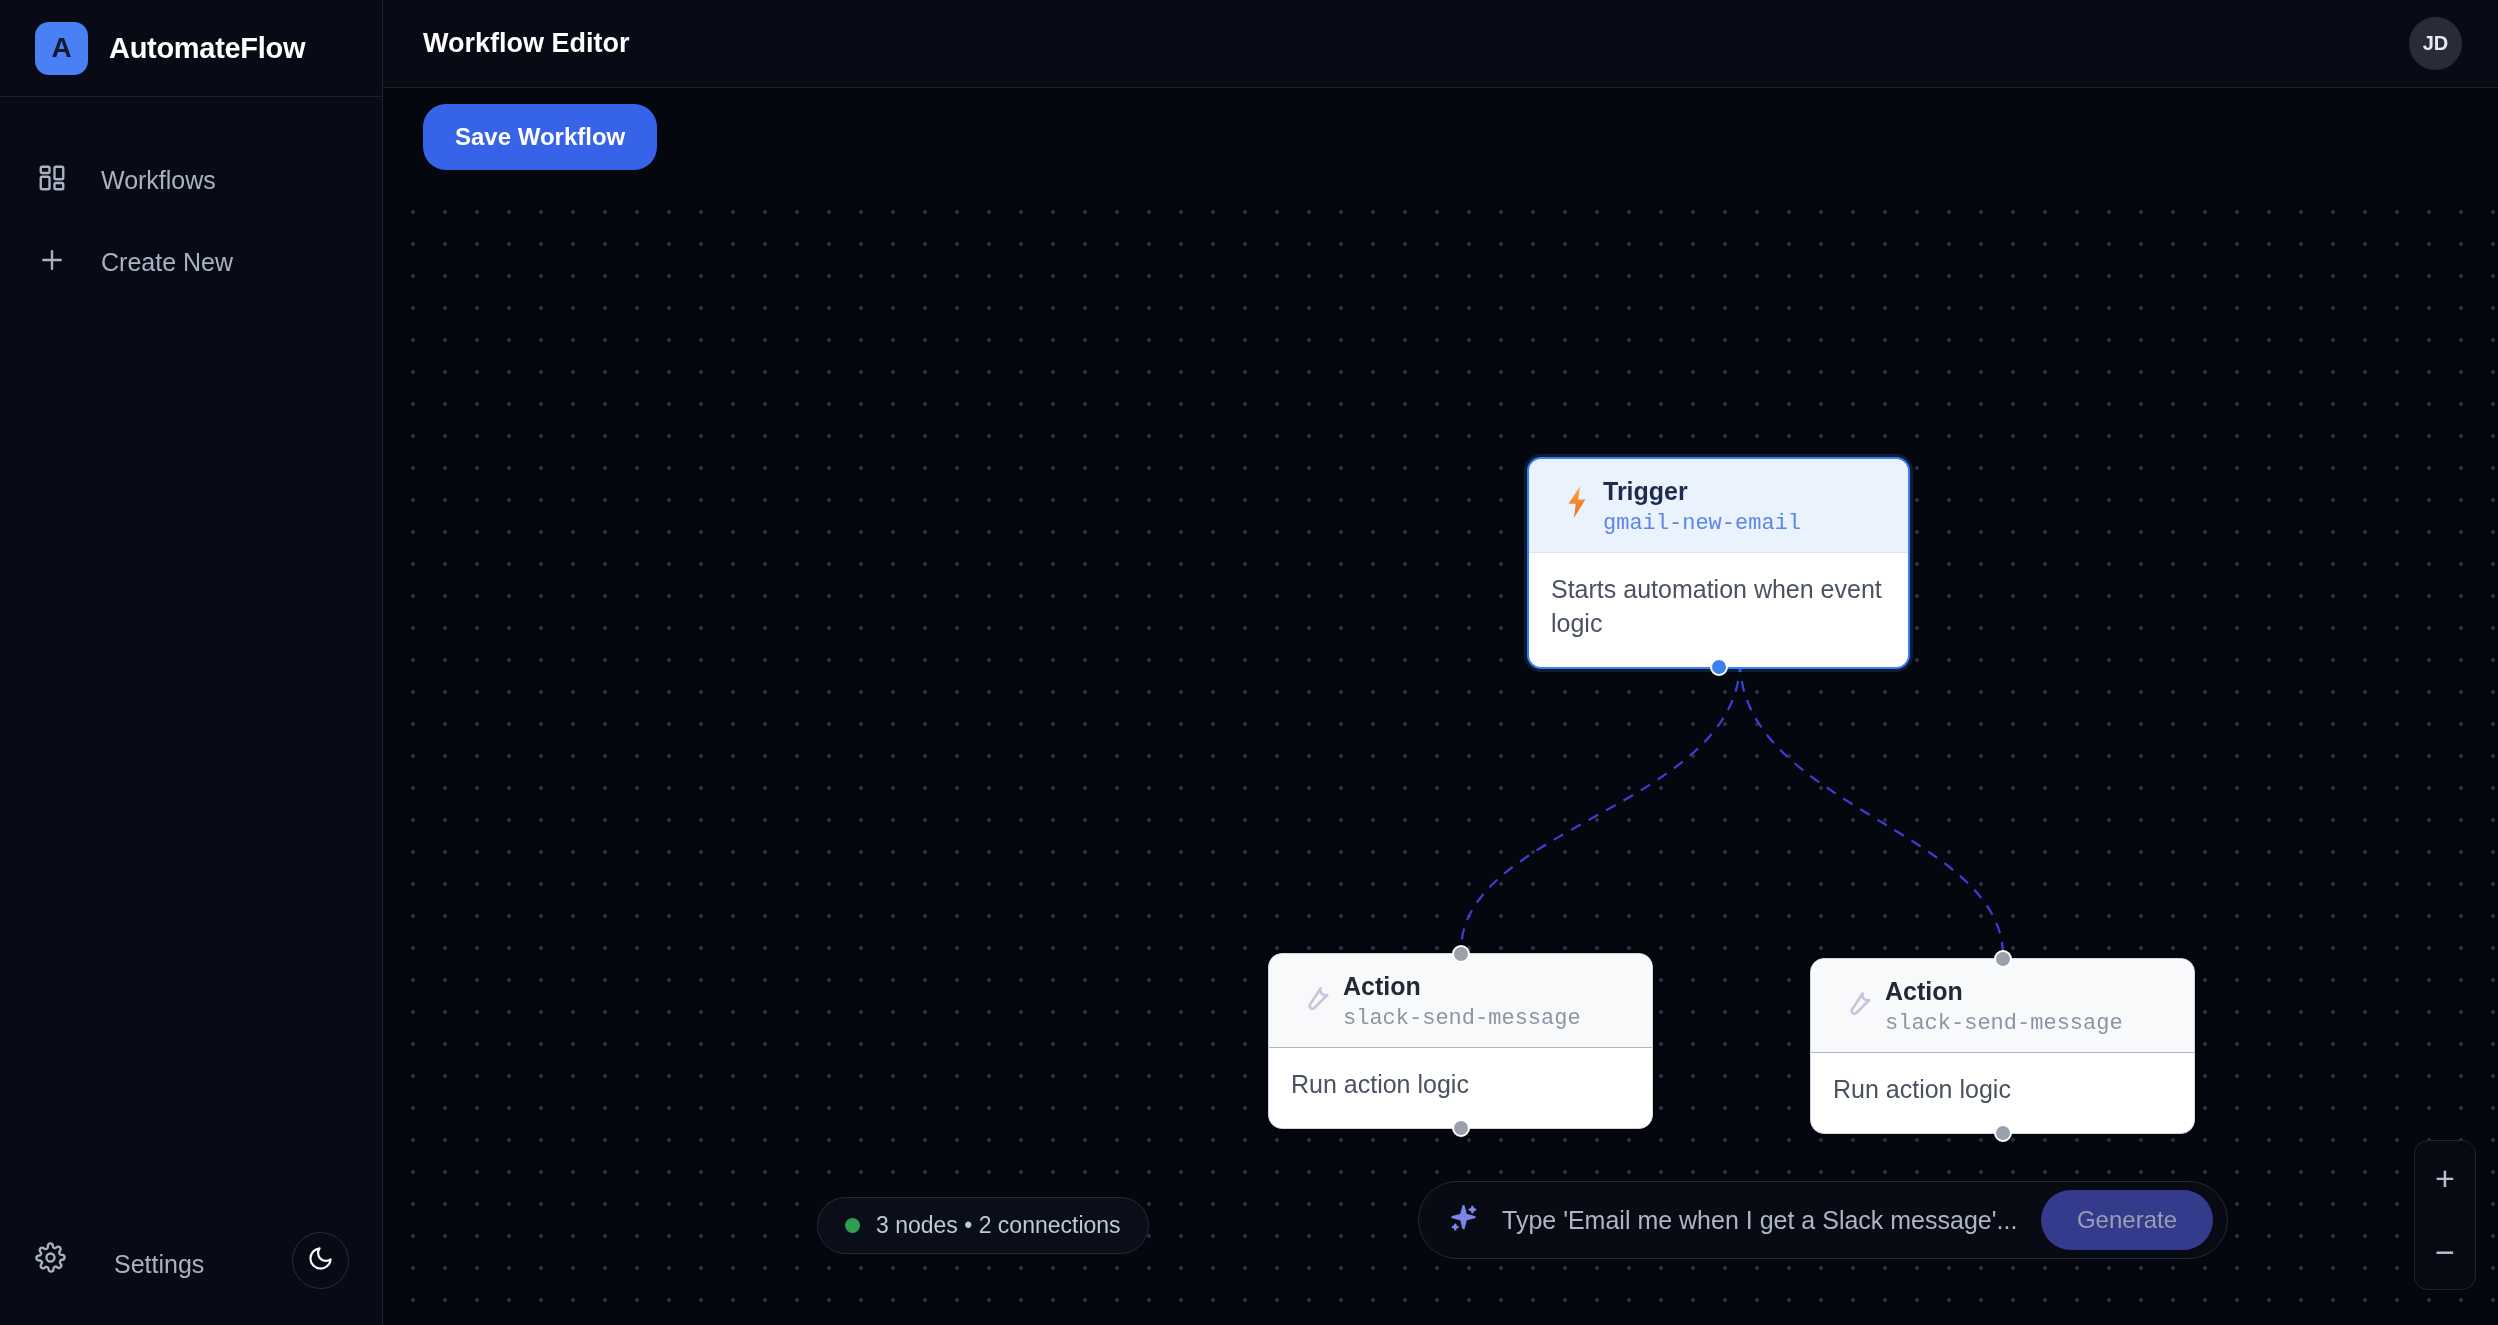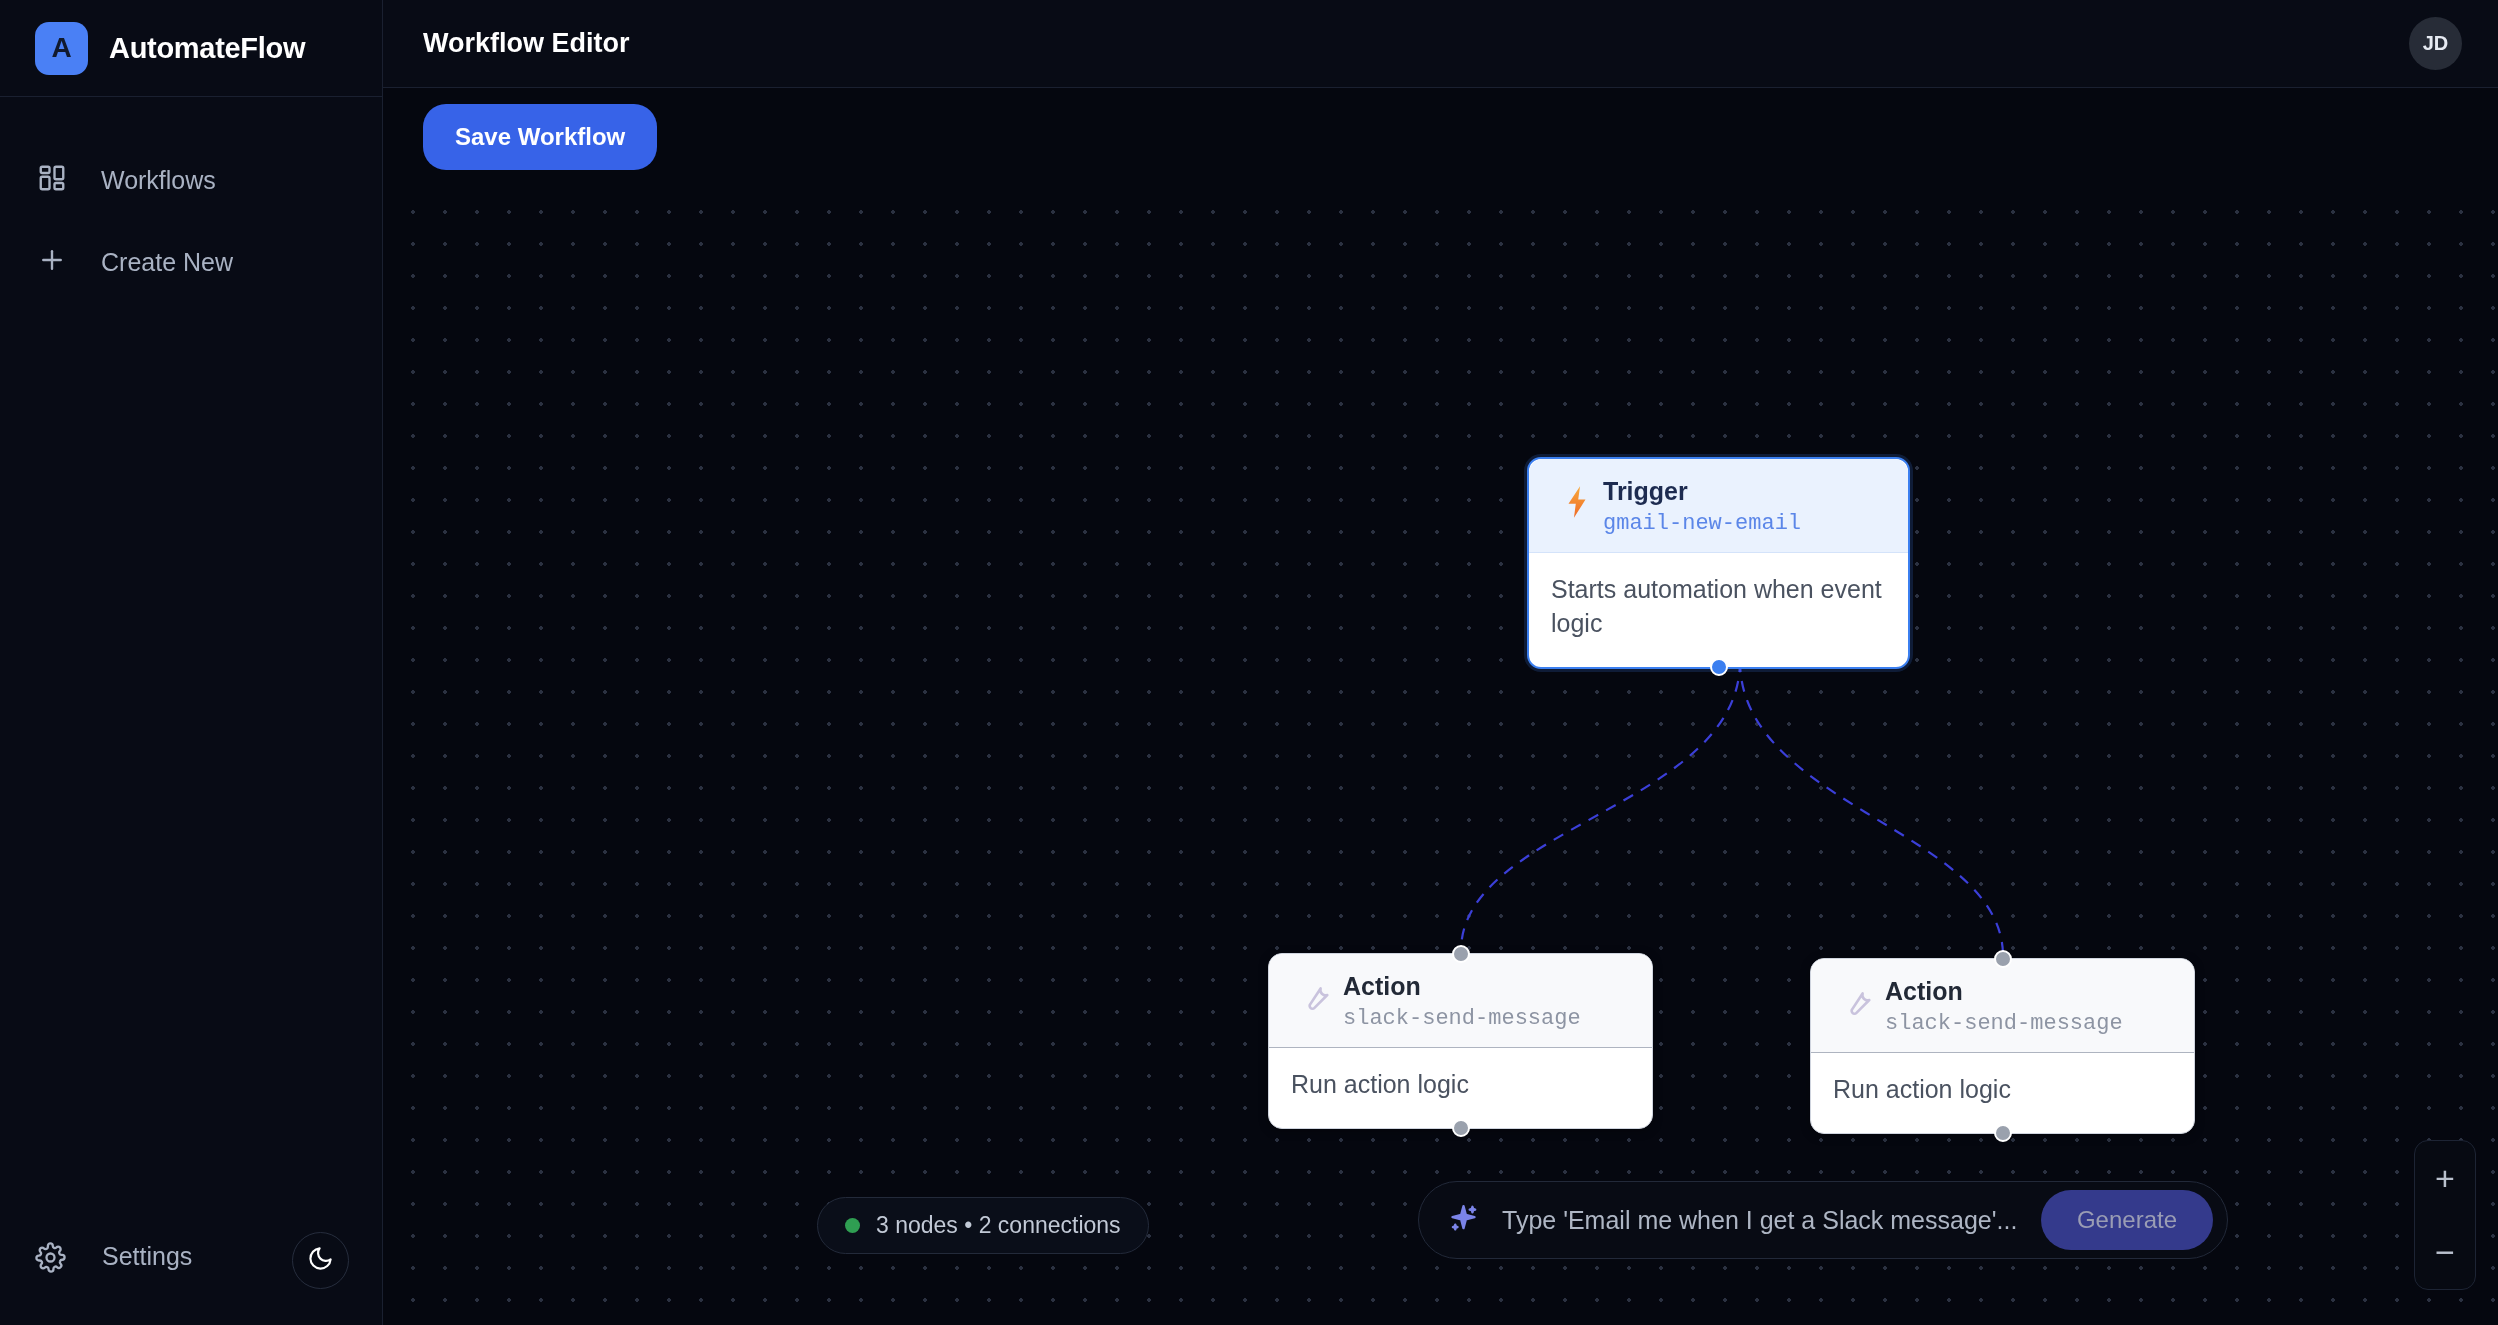--- a/index.html
+++ b/index.html
@@ -40,21 +40,21 @@
     color:#a9b2c3; font-size:25px;
     cursor:pointer;
   }
   .nav-item .ic { width:34px; height:34px; display:flex; align-items:center; justify-content:center; flex:0 0 34px; }
   .nav-item svg { display:block; }
 
   .sidebar-footer {
     display:flex; align-items:center; justify-content:space-between;
     padding:0 33px 0 35px; height:130px;
   }
-  .footer-left { display:flex; align-items:flex-start; gap:36px; color:#a9b2c3; font-size:25px; cursor:pointer; }
+  .footer-left { display:flex; align-items:flex-end; gap:48px; color:#a9b2c3; font-size:25px; cursor:pointer; }
   .theme-toggle {
     width:57px; height:57px; border-radius:50%;
     border:1px solid #262d3d; background:transparent;
     display:flex; align-items:center; justify-content:center;
     cursor:pointer;
   }
 
   
   .main { flex:1; display:flex; flex-direction:column; min-width:0; position:relative; }
   .topbar {

